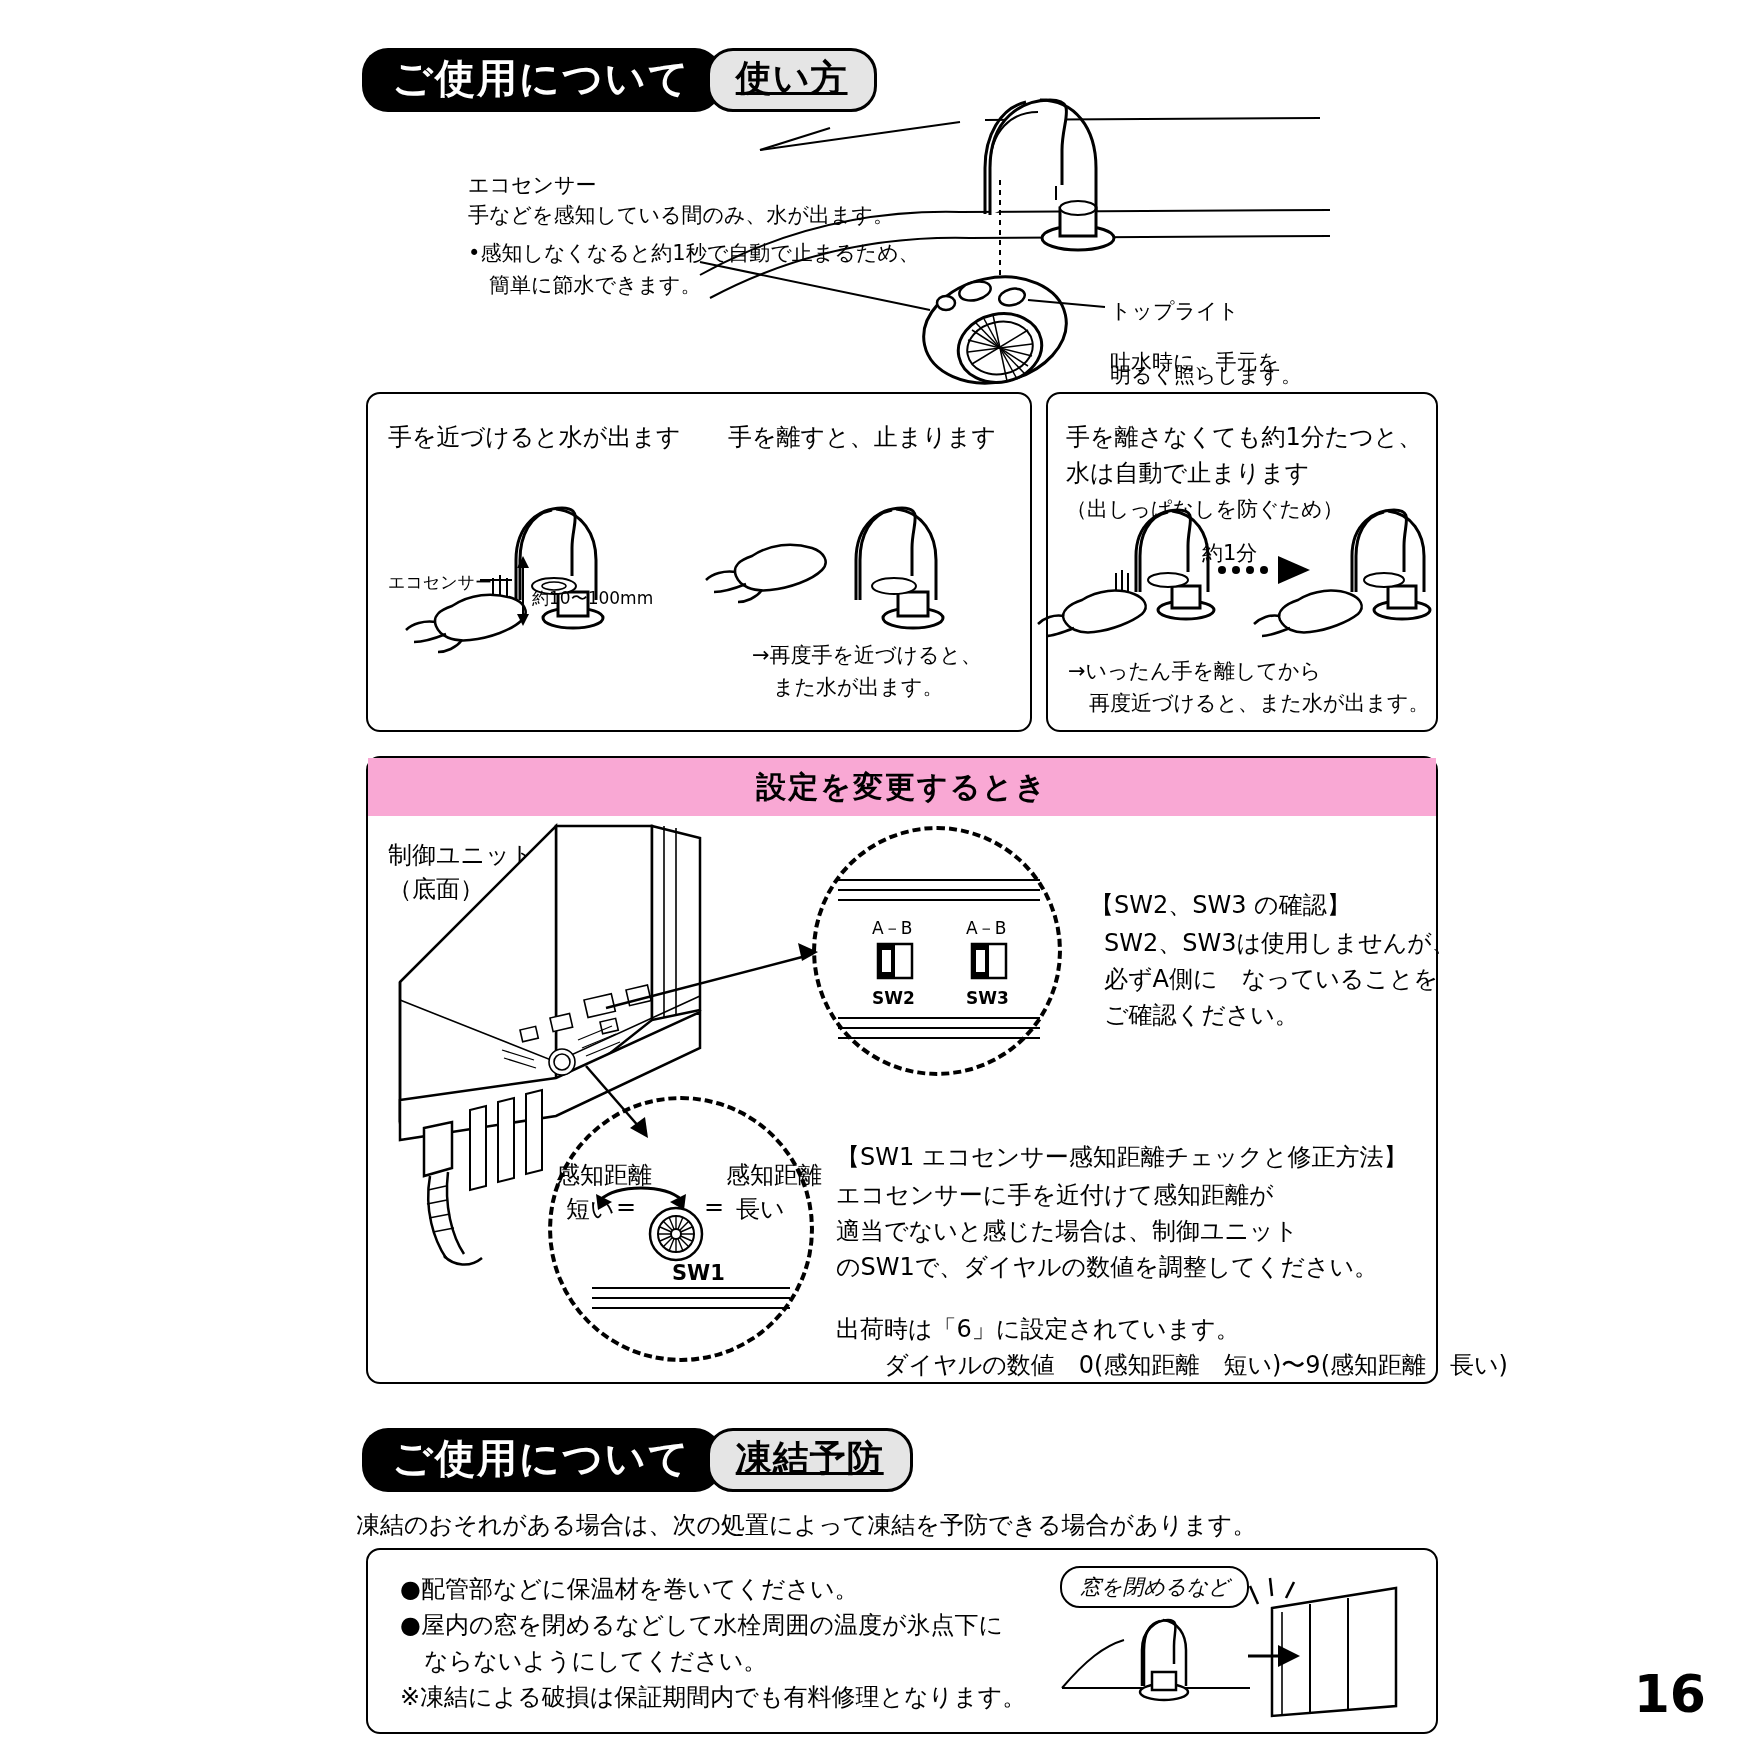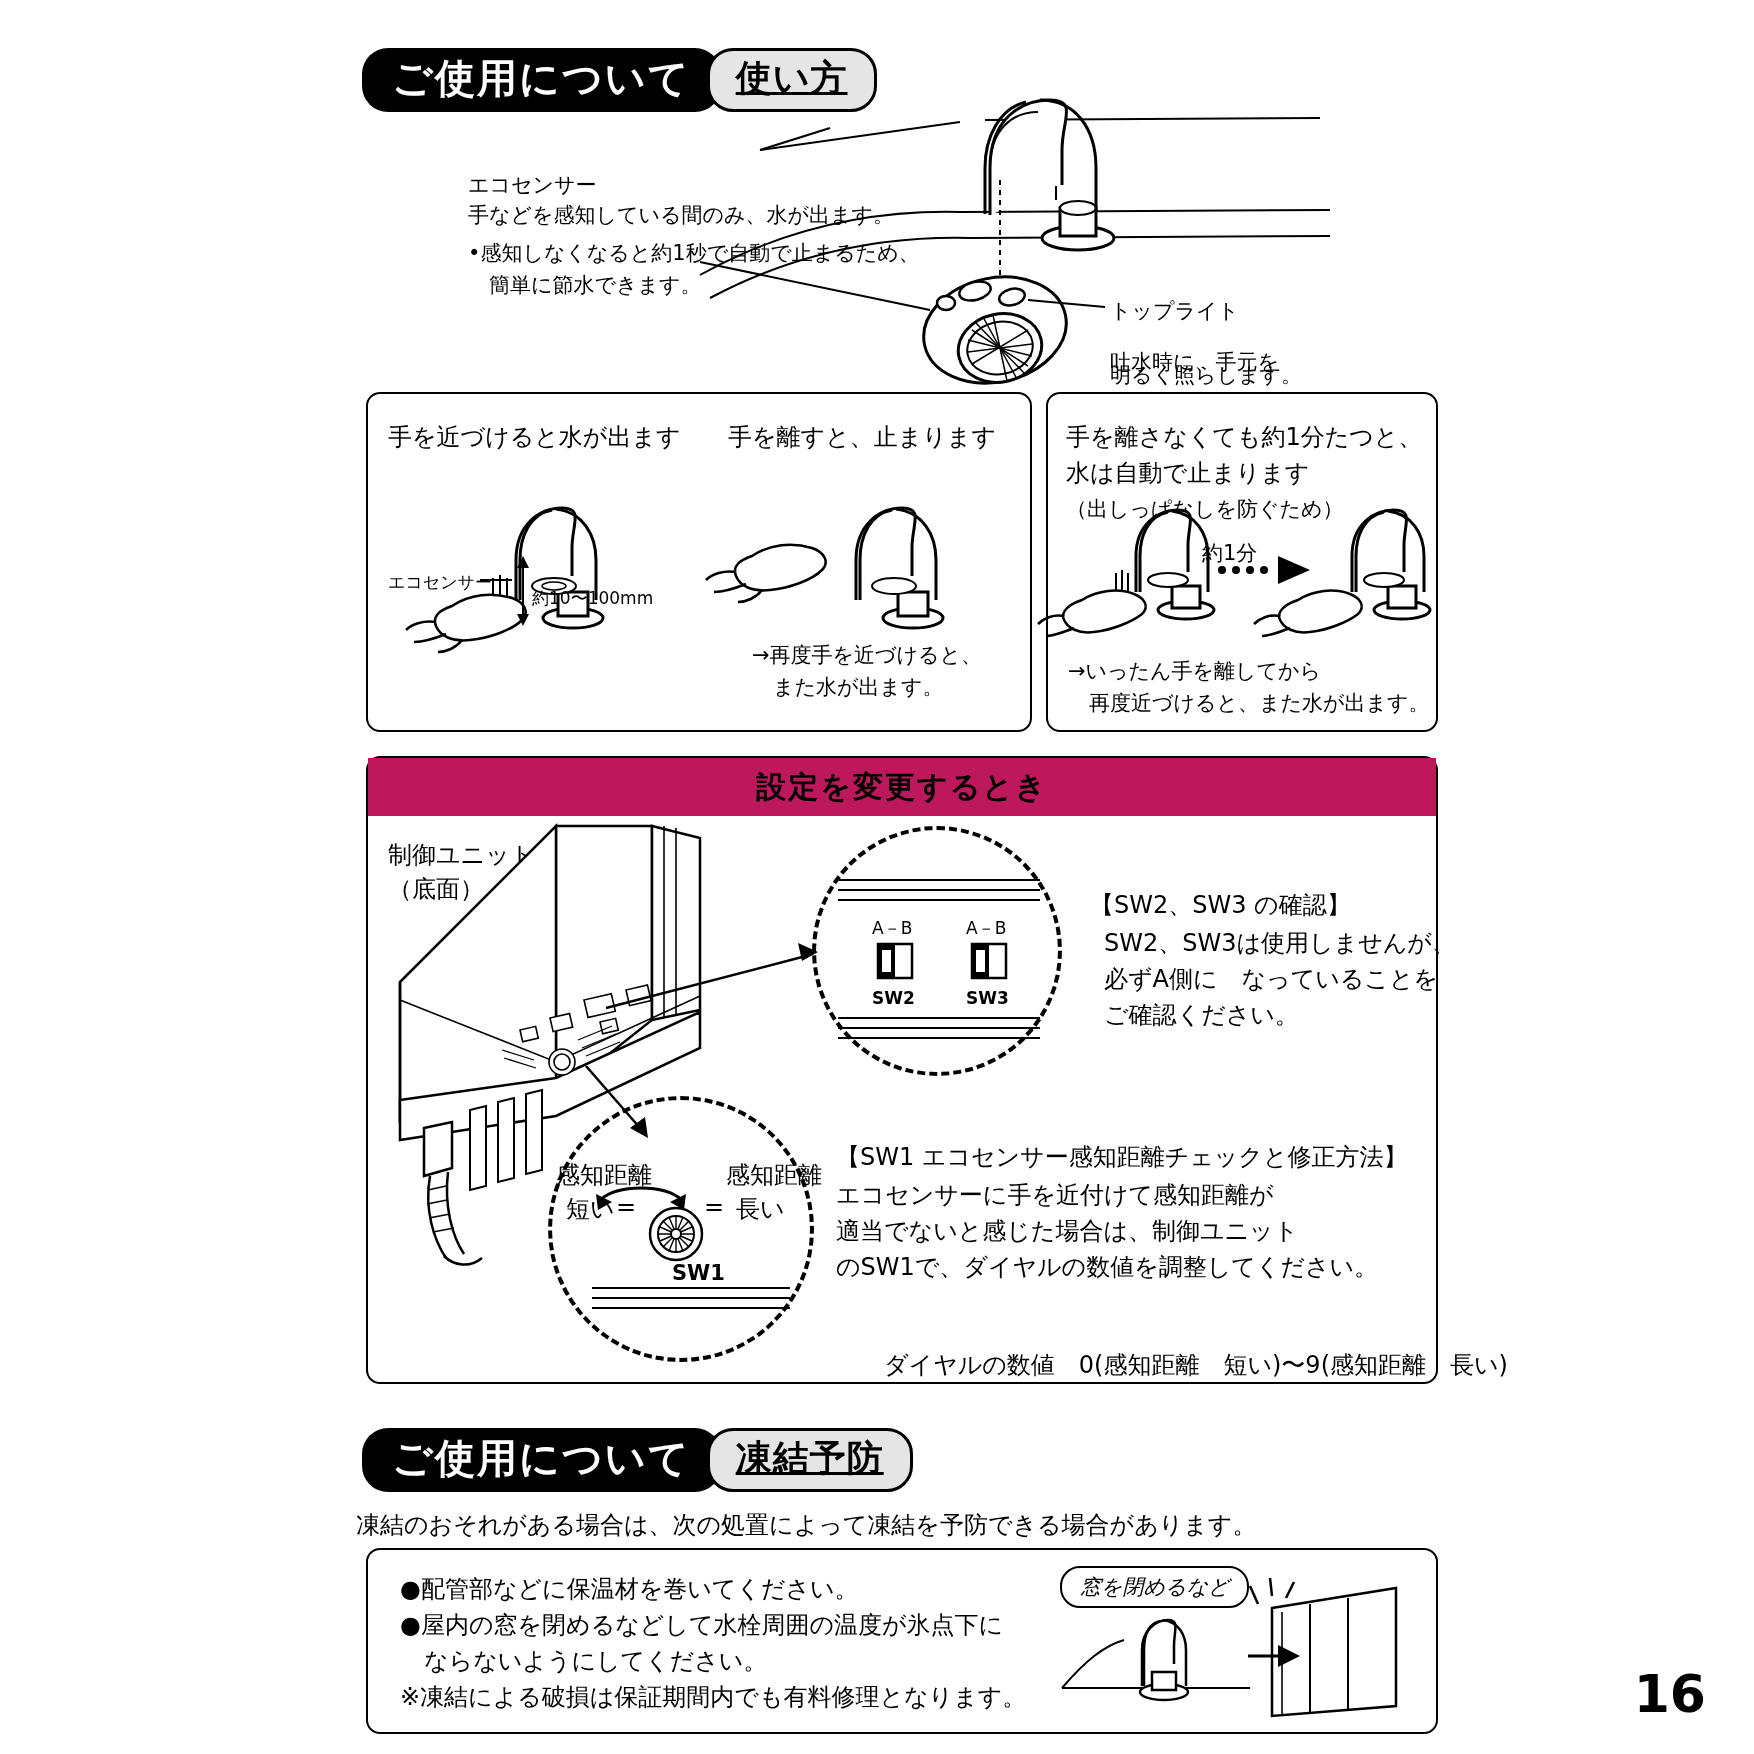--- a/index.html
+++ b/index.html
@@ -63,21 +63,21 @@
 
   .box {
     position: absolute;
     border: 2px solid #000000;
     border-radius: 14px;
     box-sizing: border-box;
   }
 
   .grayband {
     position: absolute;
-    background: #be185d;
+    background: #f9a8d4;
     box-sizing: border-box;
     display: flex;
     align-items: center;
     justify-content: center;
     font-size: 30px;
     font-weight: bold;
     letter-spacing: 2px;
   }
 
   .dashcircle {
@@ -391,20 +391,21 @@
   <div class="txt md" style="left:726px; top:1158px;">感知距離</div>
   <div class="txt md" style="left:736px; top:1192px;">長い</div>
   <div class="txt md" style="left:616px; top:1190px;">=</div>
   <div class="txt md" style="left:704px; top:1190px;">=</div>
   <div class="txt" style="left:672px; top:1258px; font-weight:bold;">SW1</div>
 
   <div class="txt md" style="left:836px; top:1140px;">【SW1 エコセンサー感知距離チェックと修正方法】</div>
   <div class="txt md" style="left:836px; top:1178px;">エコセンサーに手を近付けて感知距離が</div>
   <div class="txt md" style="left:836px; top:1214px;">適当でないと感じた場合は、制御ユニット</div>
   <div class="txt md" style="left:836px; top:1250px;">のSW1で、ダイヤルの数値を調整してください。</div>
+  <div class="txt md" style="left:836px; top:1312px;">出荷時は「6」に設定されています。</div>
   <div class="txt md" style="left:836px; top:1348px;">　　ダイヤルの数値　0(感知距離　短い)〜9(感知距離　長い)</div>
 
   <div class="sec-header" style="left:362px; top:1428px;">
     <div class="pill-black">ご使用について</div>
     <div class="pill-outline">凍結予防</div>
   </div>
 
   <div class="txt md" style="left:356px; top:1508px;">凍結のおそれがある場合は、次の処置によって凍結を予防できる場合があります。</div>
 
   <div class="box" style="left:366px; top:1548px; width:1072px; height:186px;"></div>

